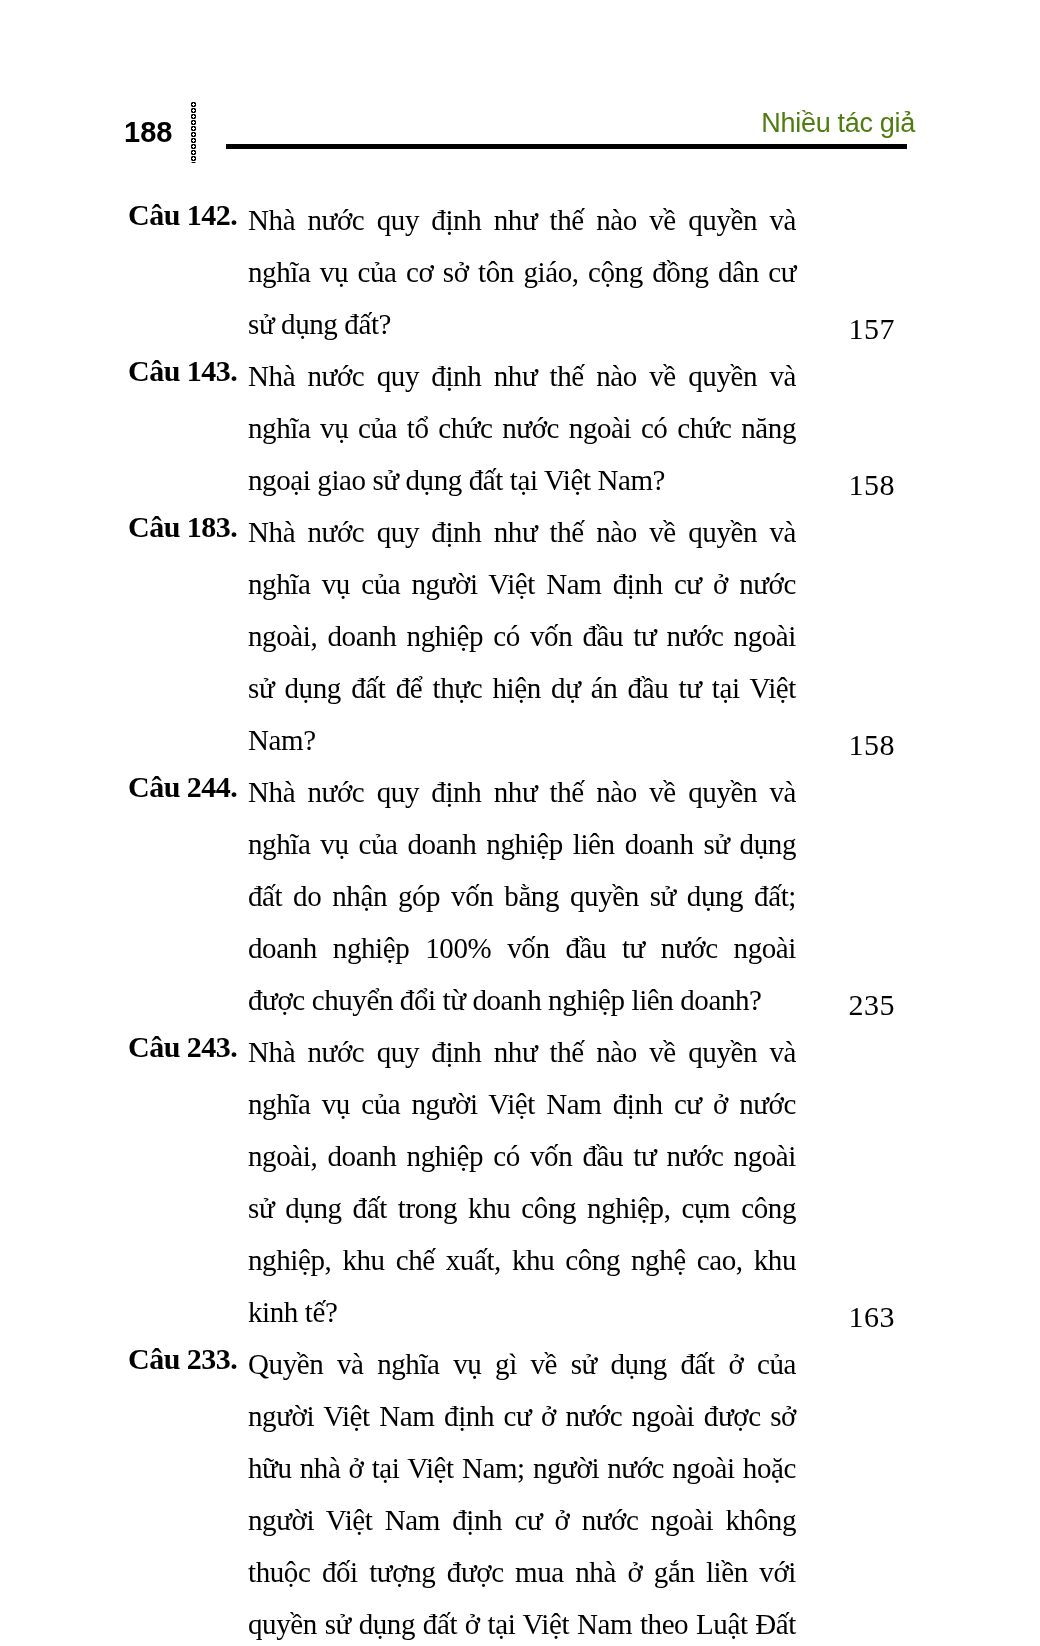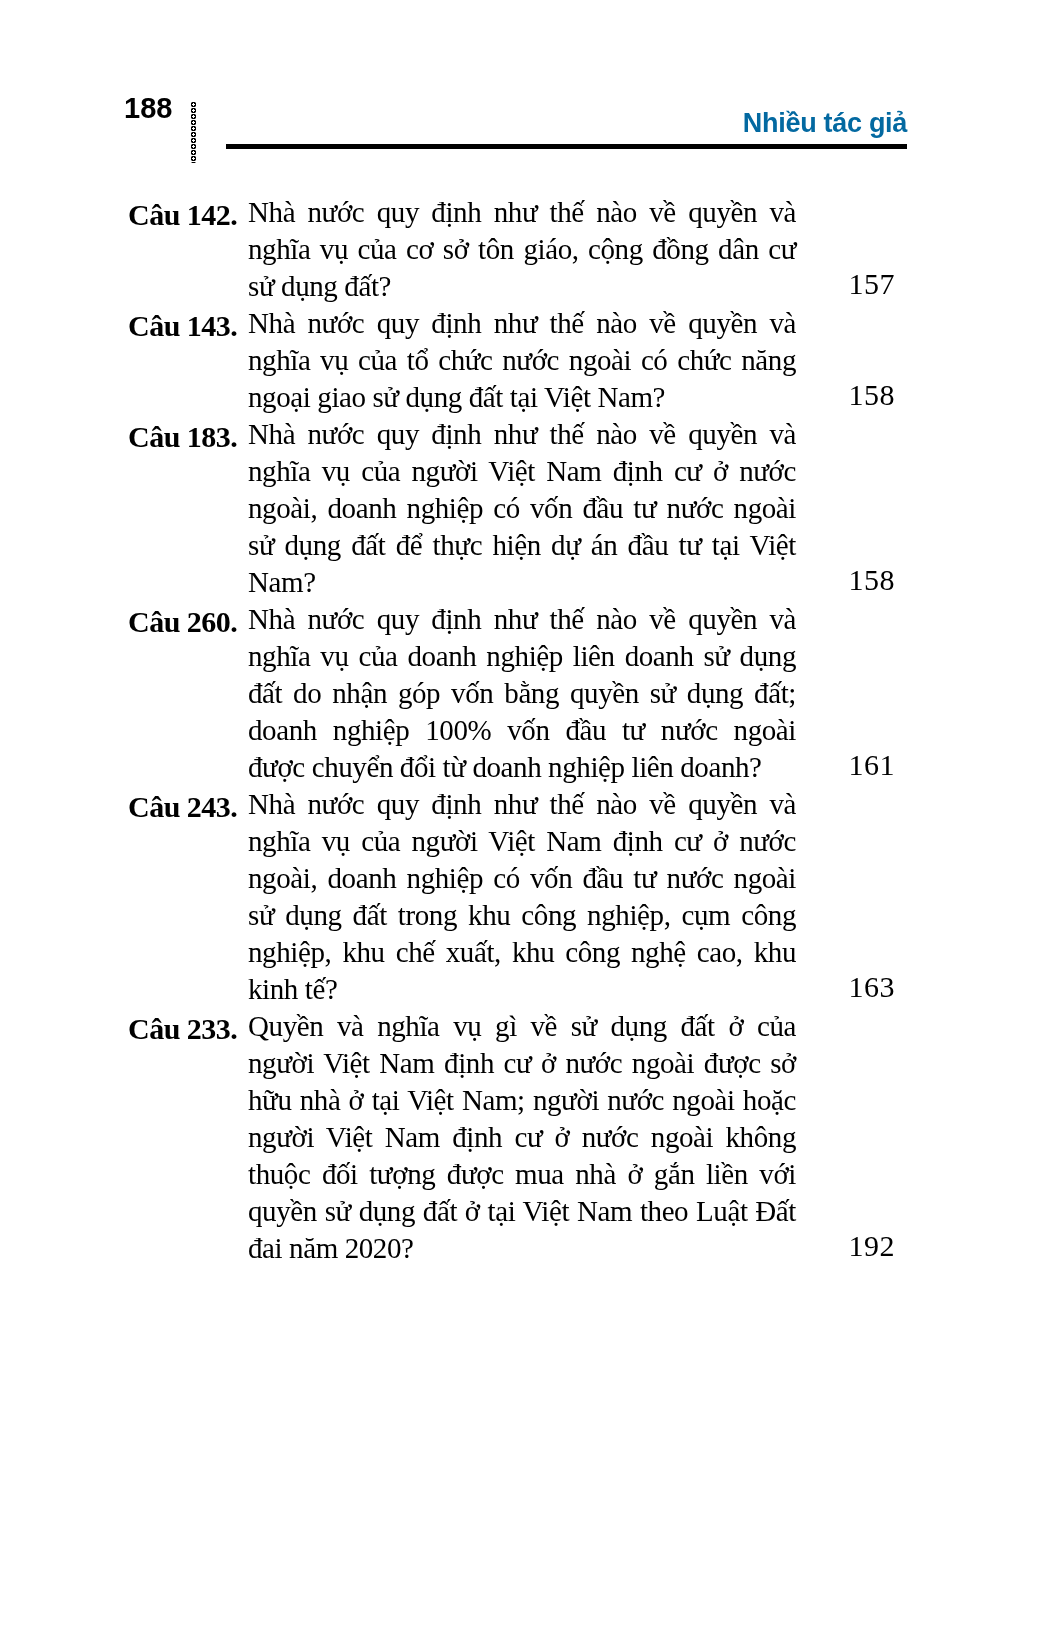--- a/index.html
+++ b/index.html
@@ -14,21 +14,21 @@
     background: #ffffff;
     color: #000000;
     font-family: "Liberation Serif", serif;
     overflow: hidden;
   }
 
   
   .page-number {
     position: absolute;
     left: 124px;
-    top: 92px;
+    top: 116px;
     font-family: "Liberation Sans", sans-serif;
     font-weight: bold;
     font-size: 29px;
     letter-spacing: 0px;
     color: #000;
   }
   .chain-ornament {
     position: absolute;
     left: 190px;
     top: 101px;
@@ -41,27 +41,27 @@
   .header-rule {
     position: absolute;
     left: 226px;
     top: 144px;
     width: 681px;
     height: 5px;
     background: #000;
   }
   .running-title {
     position: absolute;
-    right: 133px;
+    right: 125px;
     top: 108px;
     font-family: "Liberation Sans", sans-serif;
-    font-weight: bold;
+    font-weight: normal;
     font-size: 27px;
     letter-spacing: -0.3px;
-    color: #0369a1;
+    color: #4d7c0f;
   }
 
   
   .toc {
     position: absolute;
     left: 128px;
     top: 194px;
     width: 767px; 
   }
   .toc-entry {
@@ -75,21 +75,21 @@
     font-size: 30px;
     line-height: 42px;
     letter-spacing: -0.5px;
     white-space: nowrap;
   }
   .entry-text {
     display: block;
     margin-left: 120px;  
     width: 548px;        
     font-size: 29px;
-    line-height: 37px;
+    line-height: 52px;
     letter-spacing: -0.4px;
     text-align: justify;
     text-justify: inter-word;
   }
   .entry-page {
     position: absolute;
     right: 0;
     bottom: 0;
     font-size: 30px;
     line-height: 42px;
@@ -121,23 +121,23 @@
       <span class="entry-page">158</span>
     </div>
 
     <div class="toc-entry">
       <span class="entry-label">Câu 183.</span>
       <span class="entry-text">Nhà nước quy định như thế nào về quyền và nghĩa vụ của người Việt Nam định cư ở nước ngoài, doanh nghiệp có vốn đầu tư nước ngoài sử dụng đất để thực hiện dự án đầu tư tại Việt Nam?</span>
       <span class="entry-page">158</span>
     </div>
 
     <div class="toc-entry">
-      <span class="entry-label">Câu 260.</span>
+      <span class="entry-label">Câu 244.</span>
       <span class="entry-text">Nhà nước quy định như thế nào về quyền và nghĩa vụ của doanh nghiệp liên doanh sử dụng đất do nhận góp vốn bằng quyền sử dụng đất; doanh nghiệp 100% vốn đầu tư nước ngoài được chuyển đổi từ doanh nghiệp liên doanh?</span>
-      <span class="entry-page">161</span>
+      <span class="entry-page">235</span>
     </div>
 
     <div class="toc-entry">
       <span class="entry-label">Câu 243.</span>
       <span class="entry-text">Nhà nước quy định như thế nào về quyền và nghĩa vụ của người Việt Nam định cư ở nước ngoài, doanh nghiệp có vốn đầu tư nước ngoài sử dụng đất trong khu công nghiệp, cụm công nghiệp, khu chế xuất, khu công nghệ cao, khu kinh tế?</span>
       <span class="entry-page">163</span>
     </div>
 
     <div class="toc-entry">
       <span class="entry-label">Câu 233.</span>

